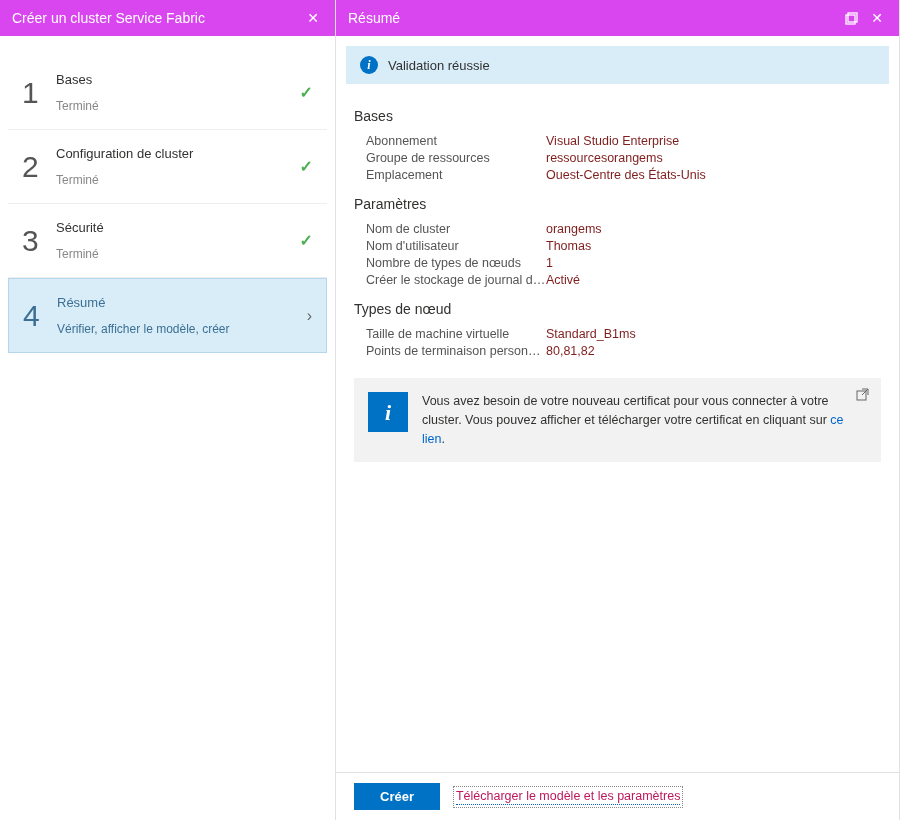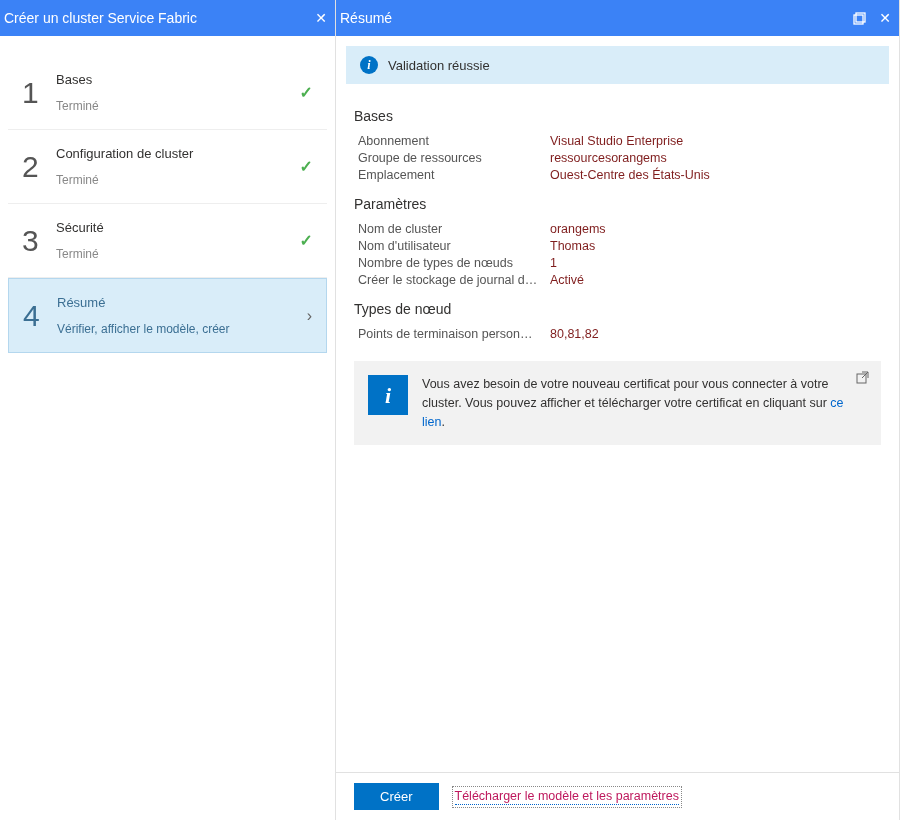--- a/index.html
+++ b/index.html
@@ -15,26 +15,26 @@
   }
   .panel {
     display: flex;
     flex-direction: column;
     border-right: 1px solid #e1e1e1;
   }
   .panel-left { width: 336px; }
   .panel-right { flex: 1; }
 
   .blade-header {
-    background: #3b82f6;
+    background: #d946ef;
     color: #fff;
     height: 36px;
     display: flex;
     align-items: center;
-    padding: 0 4px;
+    padding: 0 12px;
     font-size: 14px;
   }
   .blade-header .title { flex: 1; }
   .blade-header .hdr-icon {
     width: 20px; height: 20px;
     display: flex; align-items: center; justify-content: center;
     cursor: pointer;
     margin-left: 6px;
     font-size: 14px;
   }
@@ -127,22 +127,21 @@
     overflow: auto;
   }
   .section-title {
     font-size: 14px;
     margin: 14px 0 10px 0;
     color: #323130;
   }
   .kv-row {
     display: flex;
     font-size: 12.5px;
-    margin: 3px 4px;
-    gap: 12px;
+    margin: 3px 12px;
   }
   .kv-label {
     width: 180px;
     color: #555;
     white-space: nowrap;
     overflow: hidden;
     text-overflow: ellipsis;
   }
   .kv-value { color: #7f1d1d; }
 
@@ -170,20 +169,21 @@
     align-items: center;
     gap: 16px;
   }
   .btn-primary {
     background: #0072c6;
     color: #fff;
     border: none;
     padding: 6px 26px;
     font-size: 13px;
     cursor: pointer;
+    font-weight: bold;
   }
   .link-download {
     color: #be185d;
     font-size: 12.5px;
     cursor: pointer;
     border: 1px dotted #0066cc;
     border-top: none; border-left: none; border-right: none;
     padding-bottom: 1px;
     outline: 1px dotted #888;
     outline-offset: 2px;
@@ -286,20 +286,24 @@
         <div class="kv-label">Nombre de types de nœuds</div>
         <div class="kv-value">1</div>
       </div>
       <div class="kv-row">
         <div class="kv-label">Créer le stockage de journal d'a…</div>
         <div class="kv-value">Activé</div>
       </div>
 
       <div class="section-title">Types de nœud</div>
       <div class="kv-row">
+        <div class="kv-label">Taille de machine virtuelle</div>
+        <div class="kv-value">Standard_B1ms</div>
+      </div>
+      <div class="kv-row">
         <div class="kv-label">Points de terminaison personn…</div>
         <div class="kv-value">80,81,82</div>
       </div>
 
       <div class="cert-box">
         <span class="info-square">i</span>
         <div>
           <span>Vous avez besoin de votre nouveau certificat pour vous connecter à votre cluster. Vous pouvez afficher et télécharger votre certificat en cliquant sur </span><span class="link">ce lien</span><span>.</span>
         </div>
         <span class="popout">

